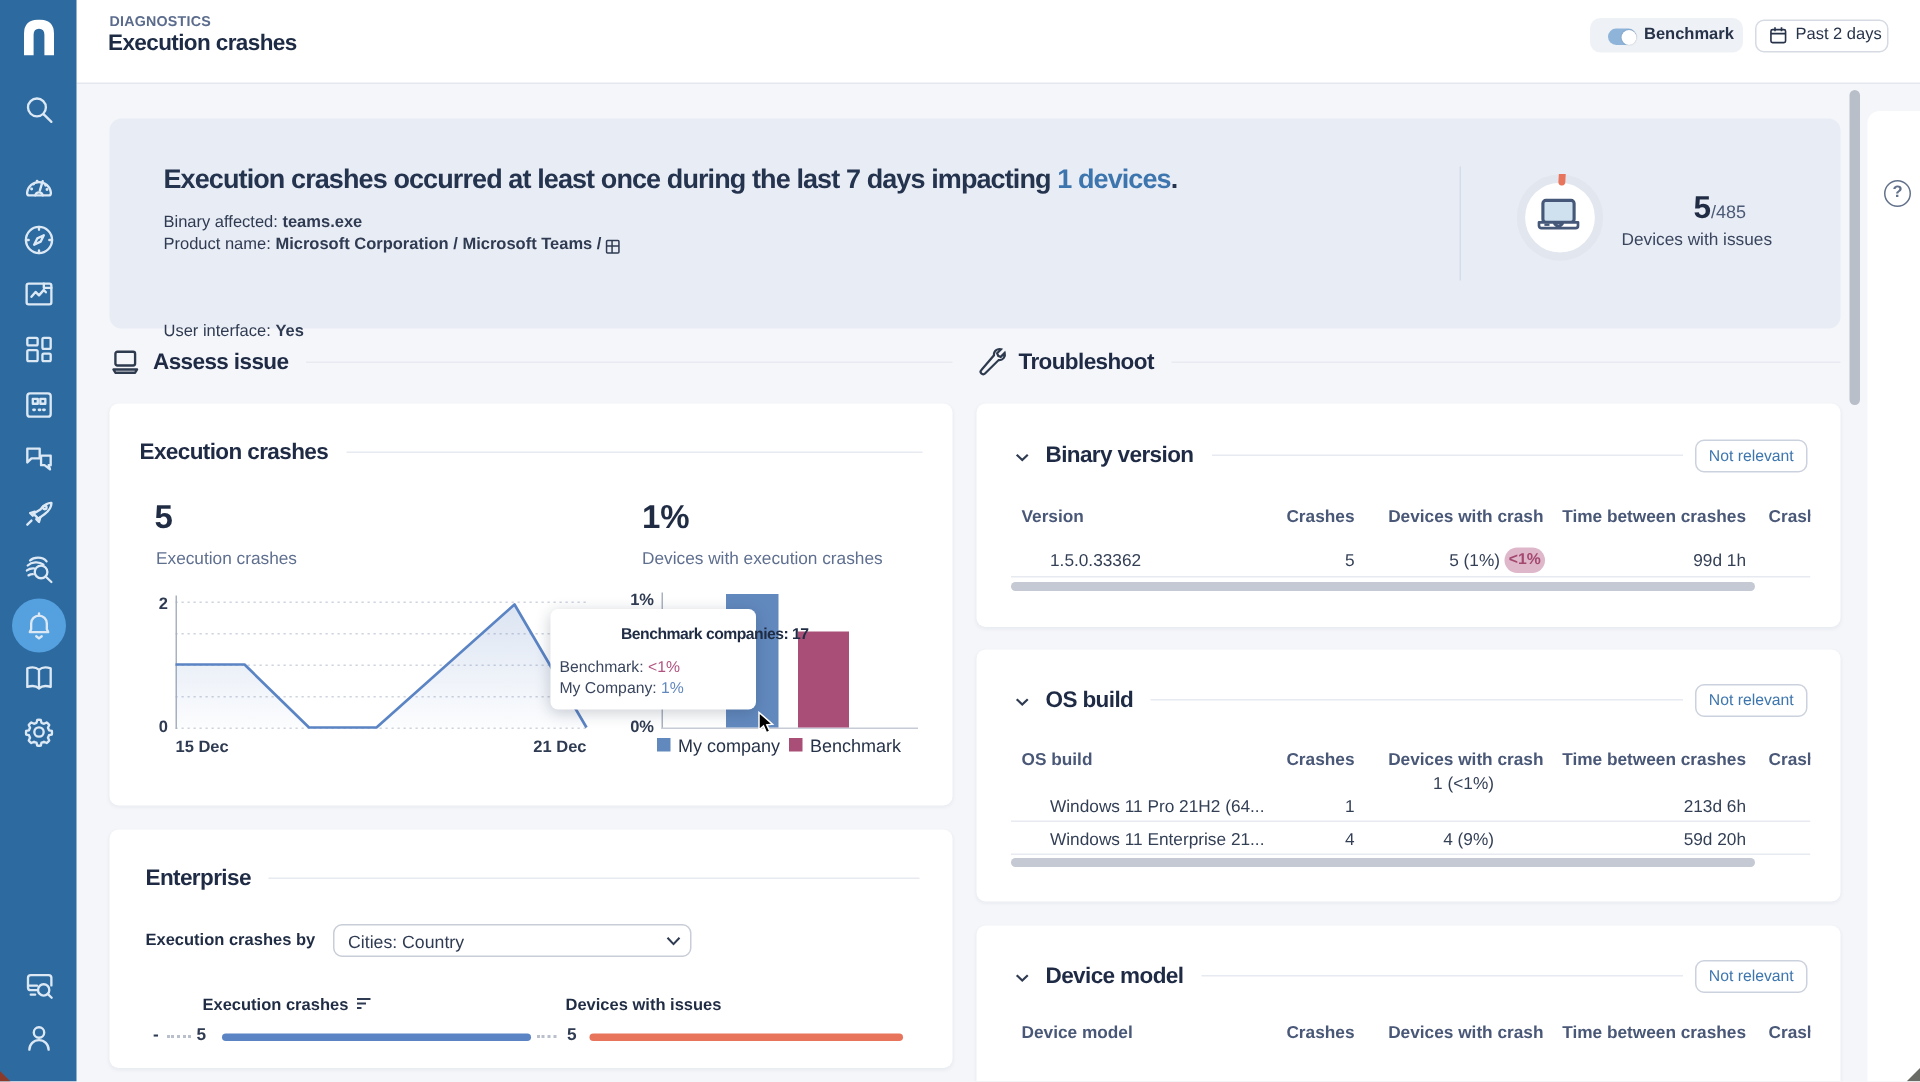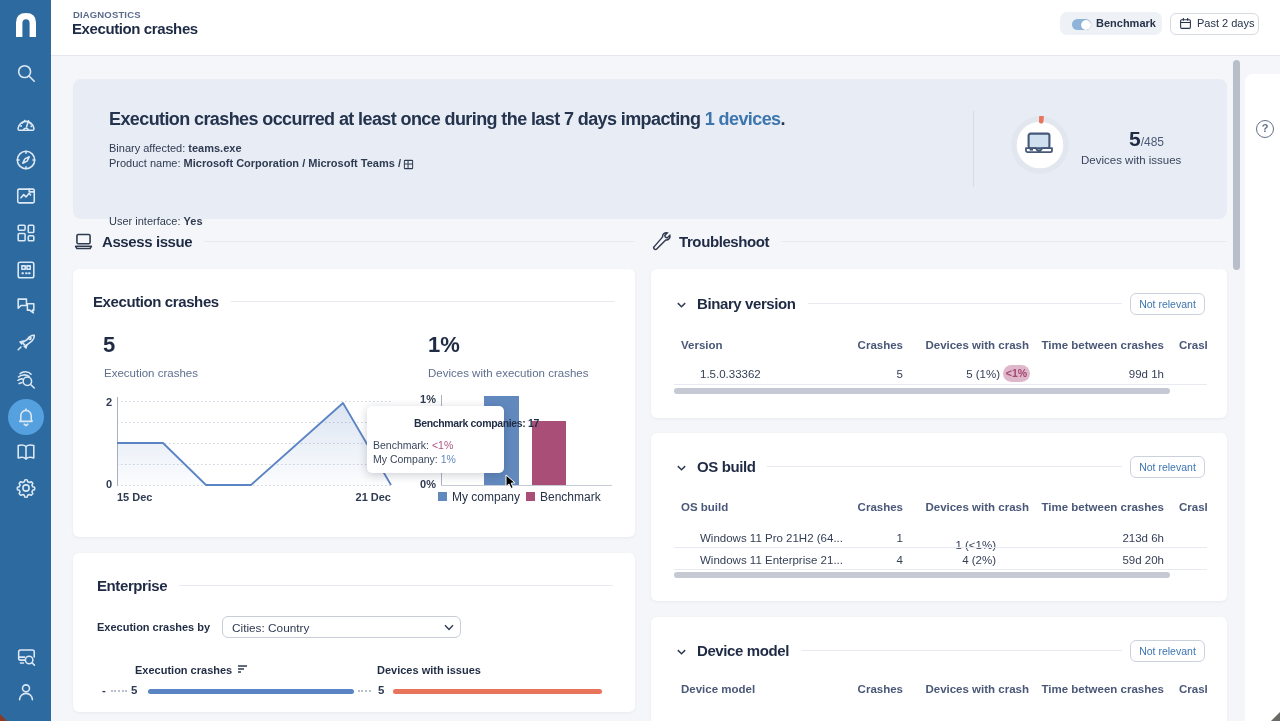--- a/index.html
+++ b/index.html
@@ -285,26 +285,26 @@
 </div>
 <div class="notrel" style="left:1130px;top:456px;">Not relevant</div>
 <div class="abs" style="left:651px;top:433px;width:556px;height:168px;overflow:hidden;">
   <div class="thead" style="left:30px;top:68px;">OS build</div>
   <div class="thead" style="right:304px;top:68px;">Crashes</div>
   <div class="thead" style="right:178px;top:68px;">Devices with crash</div>
   <div class="thead" style="right:43px;top:68px;">Time between crashes</div>
   <div class="thead" style="left:528px;top:68px;">Crashes per device</div>
   <div class="tcell" style="left:49px;top:99px;">Windows 11 Pro 21H2 (64...</div>
   <div class="tcell" style="right:304px;top:99px;">1</div>
-  <div class="tcell" style="right:211px;top:106px;">1 (&lt;1%)</div>
+  <div class="tcell" style="right:211px;top:84px;">1 (&lt;1%)</div>
   <div class="tcell" style="right:43px;top:99px;">213d 6h</div>
   <div class="rowline" style="left:23px;top:114px;width:533px;"></div>
   <div class="tcell" style="left:49px;top:121px;">Windows 11 Enterprise 21...</div>
   <div class="tcell" style="right:304px;top:121px;">4</div>
-  <div class="tcell" style="right:211px;top:121px;">4 (2%)</div>
+  <div class="tcell" style="right:211px;top:121px;">4 (9%)</div>
   <div class="tcell" style="right:43px;top:121px;margin-left:20px;">59d 20h</div>
   <div class="rowline" style="left:23px;top:136px;width:533px;"></div>
   <div class="hsb" style="left:23px;top:139px;width:496px;"></div>
 </div>
 
 <div class="card" style="left:651px;top:617px;width:576px;height:104px;border-radius:6px 6px 0 0;"></div>
 <svg class="chev" style="left:677px;top:649px;" width="9" height="6" viewBox="0 0 11 7" fill="none" stroke="#2f3b52" stroke-width="1.8">
     <path d="M1 1.2 L5.5 5.6 L10 1.2"></path>
   </svg>
 <div class="abs" style="left:697px;top:642px;width:425px;display:flex;align-items:center;">

